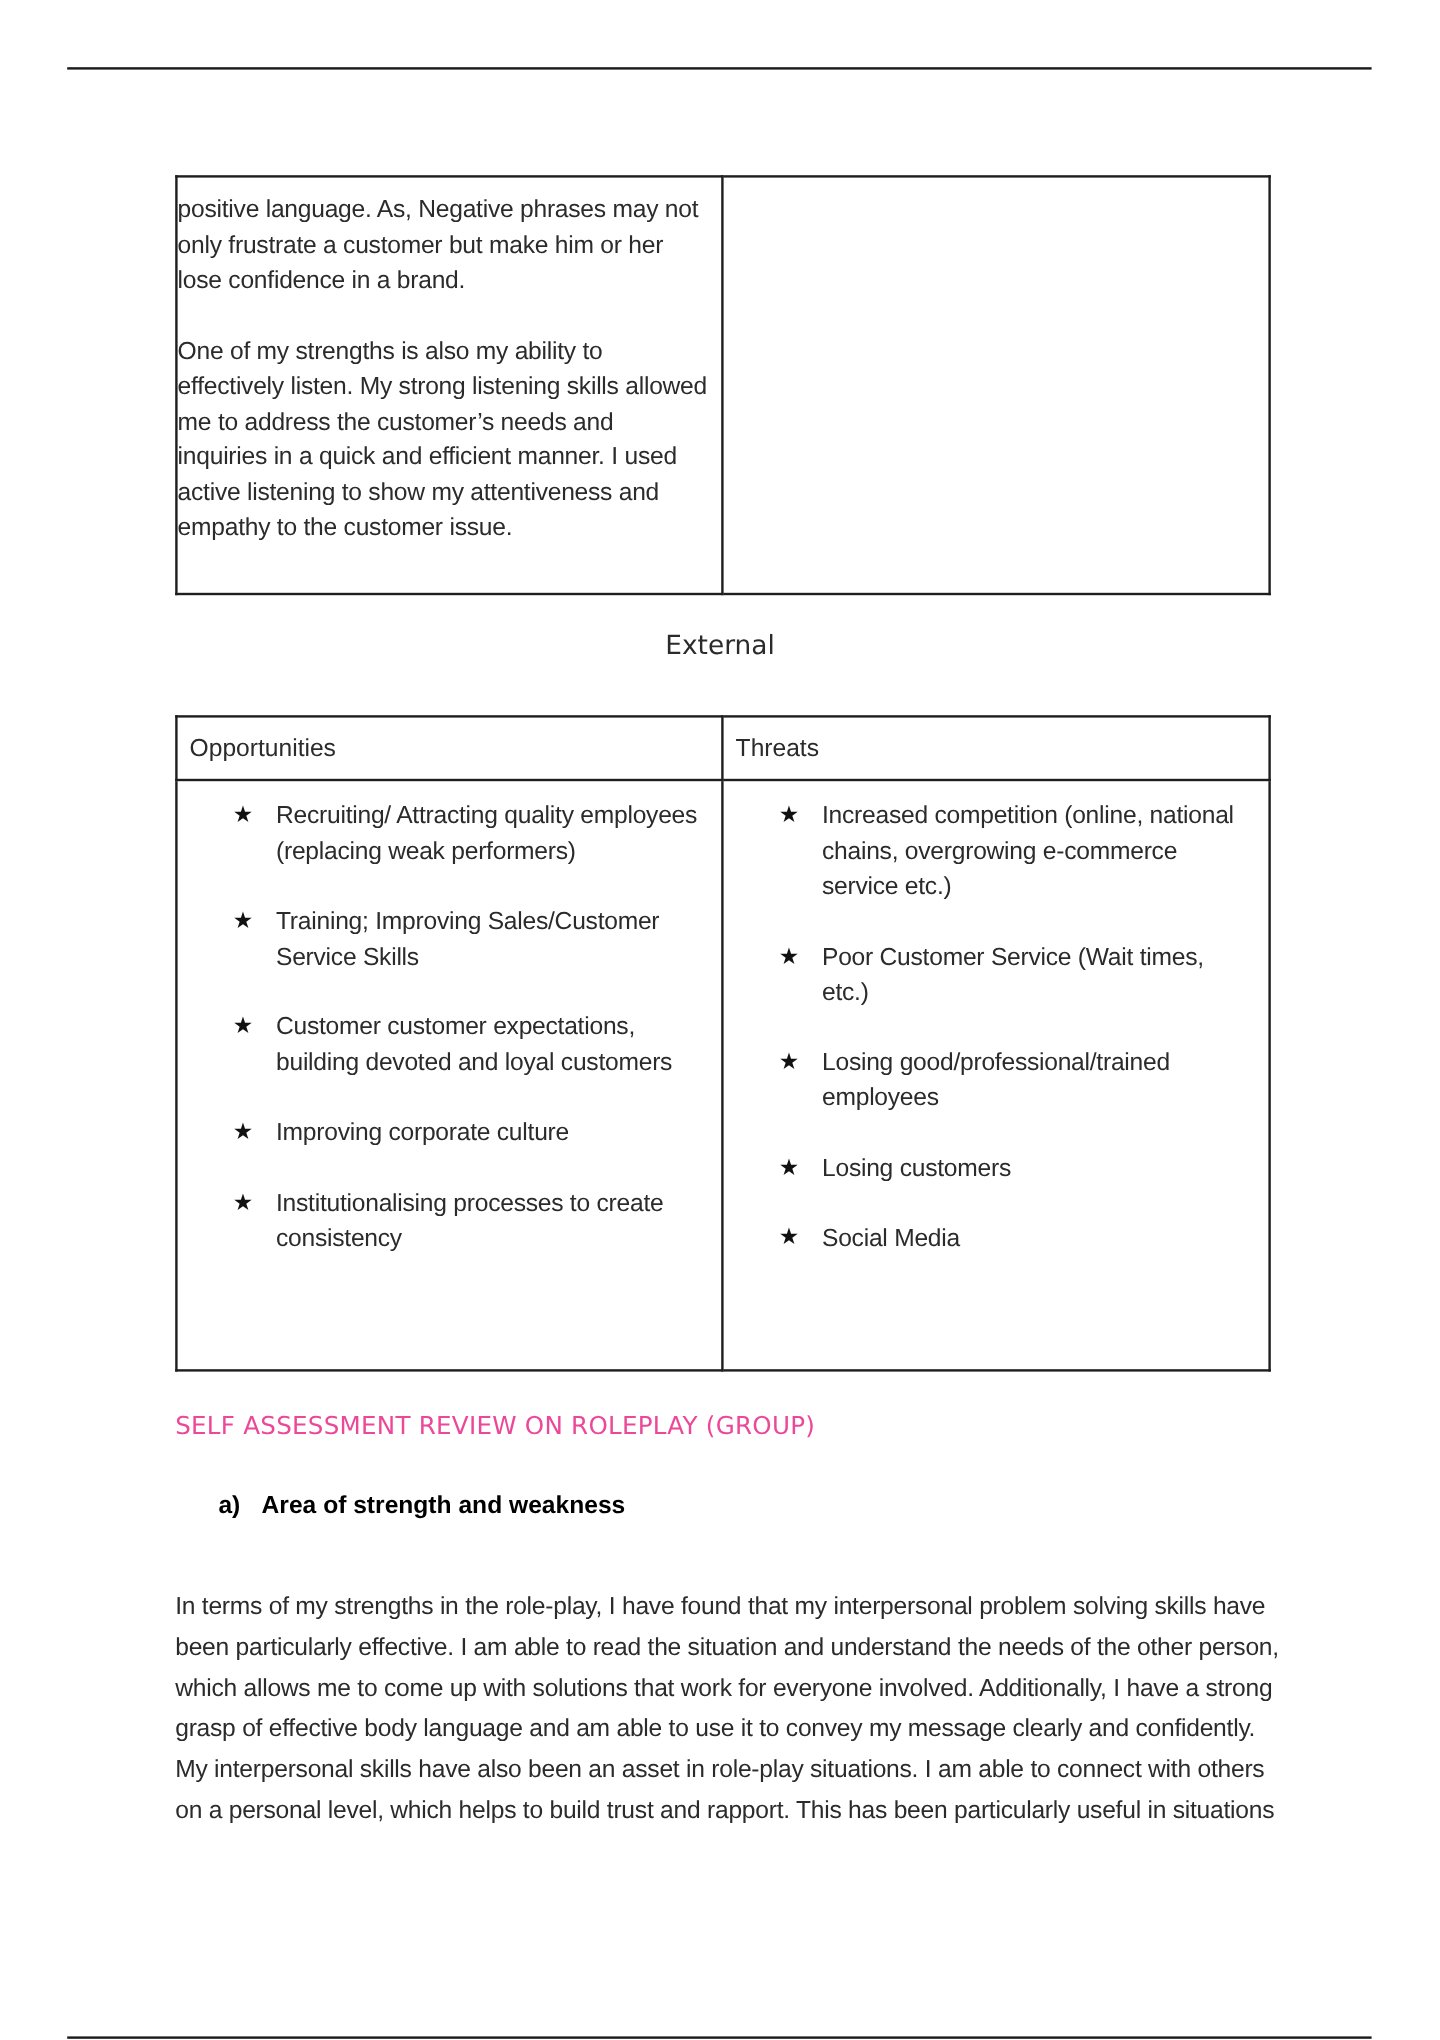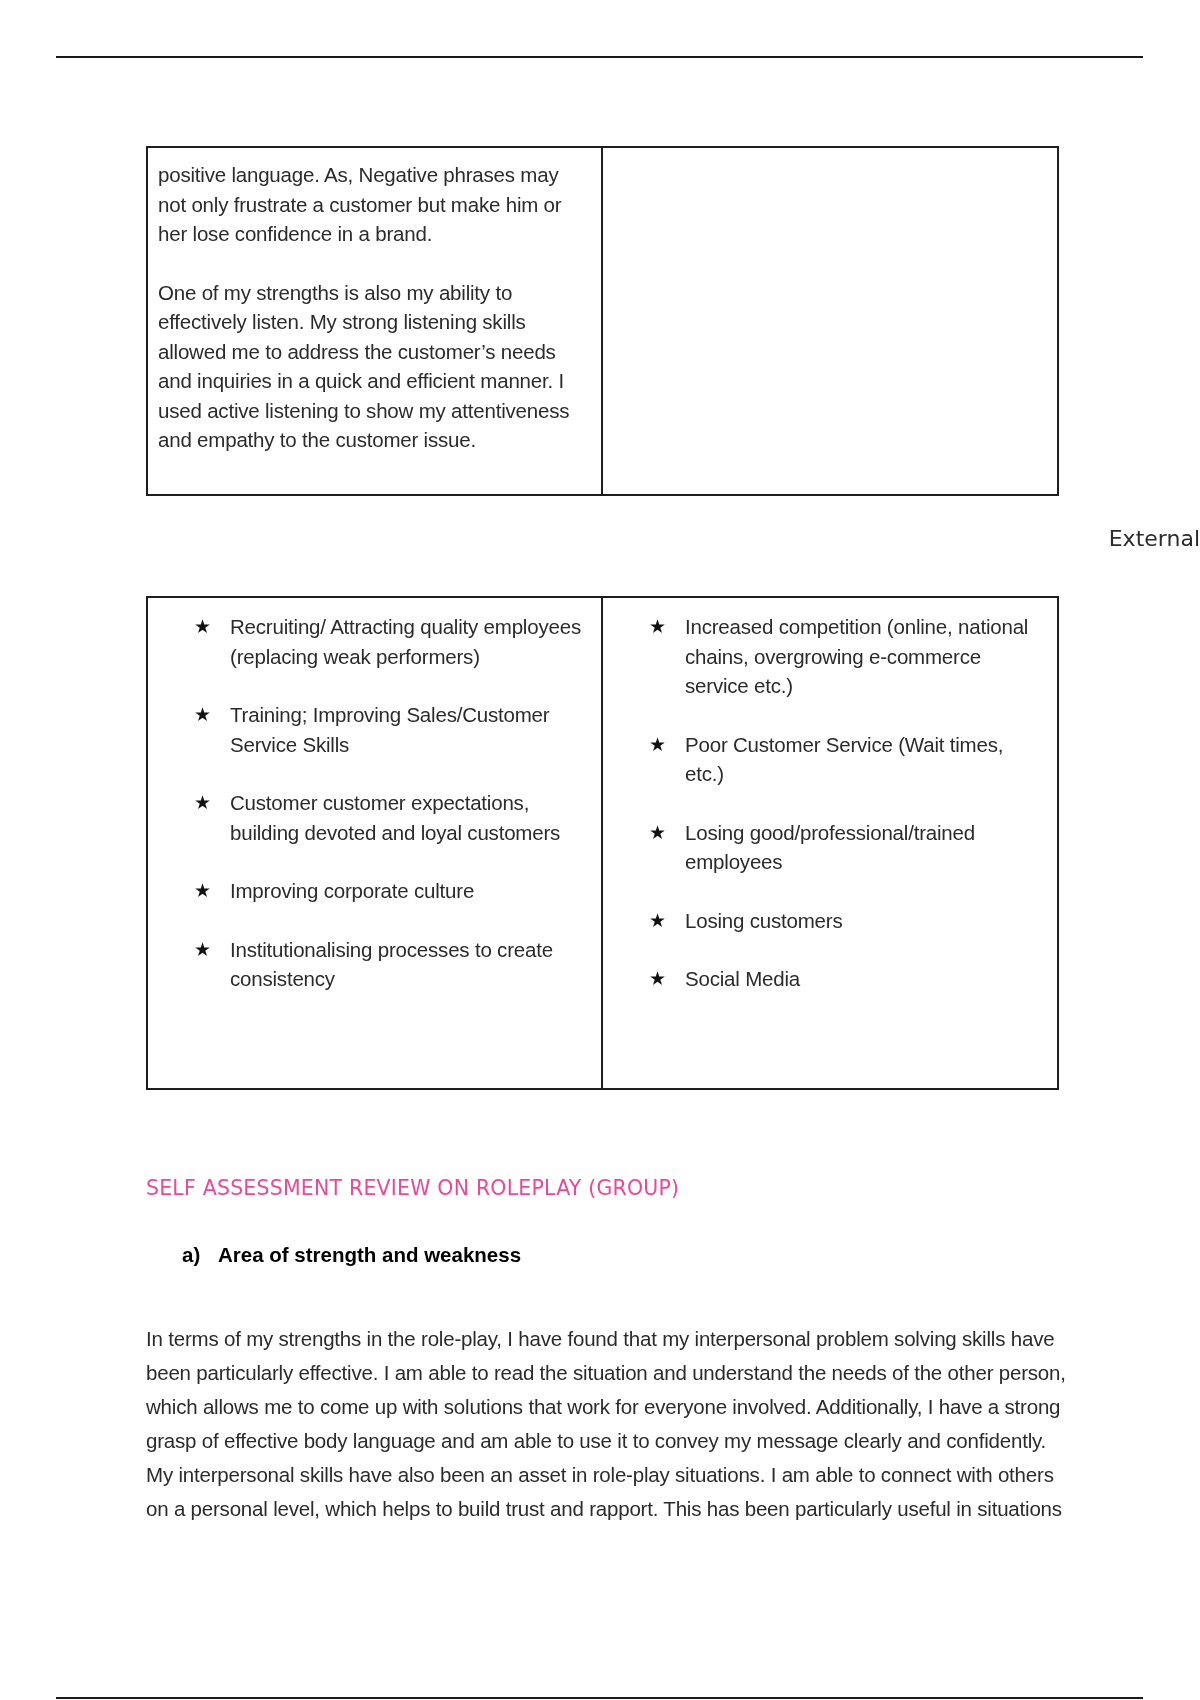--- a/index.html
+++ b/index.html
@@ -11,25 +11,25 @@
 
   table.swot { position: absolute; left: 146px; width: 911px; border-collapse: collapse;
                table-layout: fixed; }
   table.swot td, table.swot th { border: 2px solid #1e1e1e; vertical-align: top;
                font-weight: normal; text-align: left; padding: 0; }
   table.swot col.c1 { width: 455px; }
   table.swot col.c2 { width: 456px; }
 
   #tbl-internal { top: 146px; }
   #tbl-internal td { height: 346px; }
-  .cell-text { font-size: 20.5px; line-height: 29.5px; padding: 12px 10px 8px 10px; letter-spacing: -0.2px; }
+  .cell-text { font-size: 20.5px; line-height: 29.5px; padding: 12px 10px 8px 0; letter-spacing: -0.2px; }
   .cell-text p { margin: 0 0 29px 0; }
   .cell-text p:last-child { margin-bottom: 0; }
 
-  .external-title { position: absolute; top: 526px; left: 0; width: 1200px; text-align: right;
+  .external-title { position: absolute; top: 526px; left: 0; width: 1200px; text-align: center;
                     font-family: "DejaVu Sans", sans-serif; font-size: 22px; color: #2b2b2b; }
 
   #tbl-external { top: 596px; }
   #tbl-external th { height: 51px; font-size: 20.5px; padding: 0 10px; vertical-align: middle; }
   #tbl-external td.body { height: 490px; }
   ul.stars { list-style: none; margin: 0; padding: 14px 10px 0 0; }
   ul.stars li { position: relative; font-size: 20.5px; line-height: 29.5px; margin-bottom: 29px;
                 letter-spacing: -0.2px; }
   ul.stars li .star { position: absolute; top: 0; font-size: 19px; color: #111; }
   #opp-list li { padding-left: 82px; }
@@ -70,20 +70,24 @@
   </table>
 
 <div class="external-title">External</div>
 
 <table class="swot" id="tbl-external">
   <colgroup>
       <col class="c1">
       <col class="c2">
     </colgroup>
   <tbody>
+      <tr>
+    <th>Opportunities</th>
+    <th>Threats</th>
+  </tr>
   <tr>
     <td class="body">
       <ul class="stars" id="opp-list">
         <li><span class="star">★</span><span>Recruiting/ Attracting quality employees (replacing weak performers)</span></li>
         <li><span class="star">★</span><span>Training; Improving Sales/Customer Service Skills</span></li>
         <li><span class="star">★</span><span>Customer customer expectations, building devoted and loyal customers</span></li>
         <li><span class="star">★</span><span>Improving corporate culture</span></li>
         <li><span class="star">★</span><span>Institutionalising processes to create consistency</span></li>
       </ul>
     </td>

